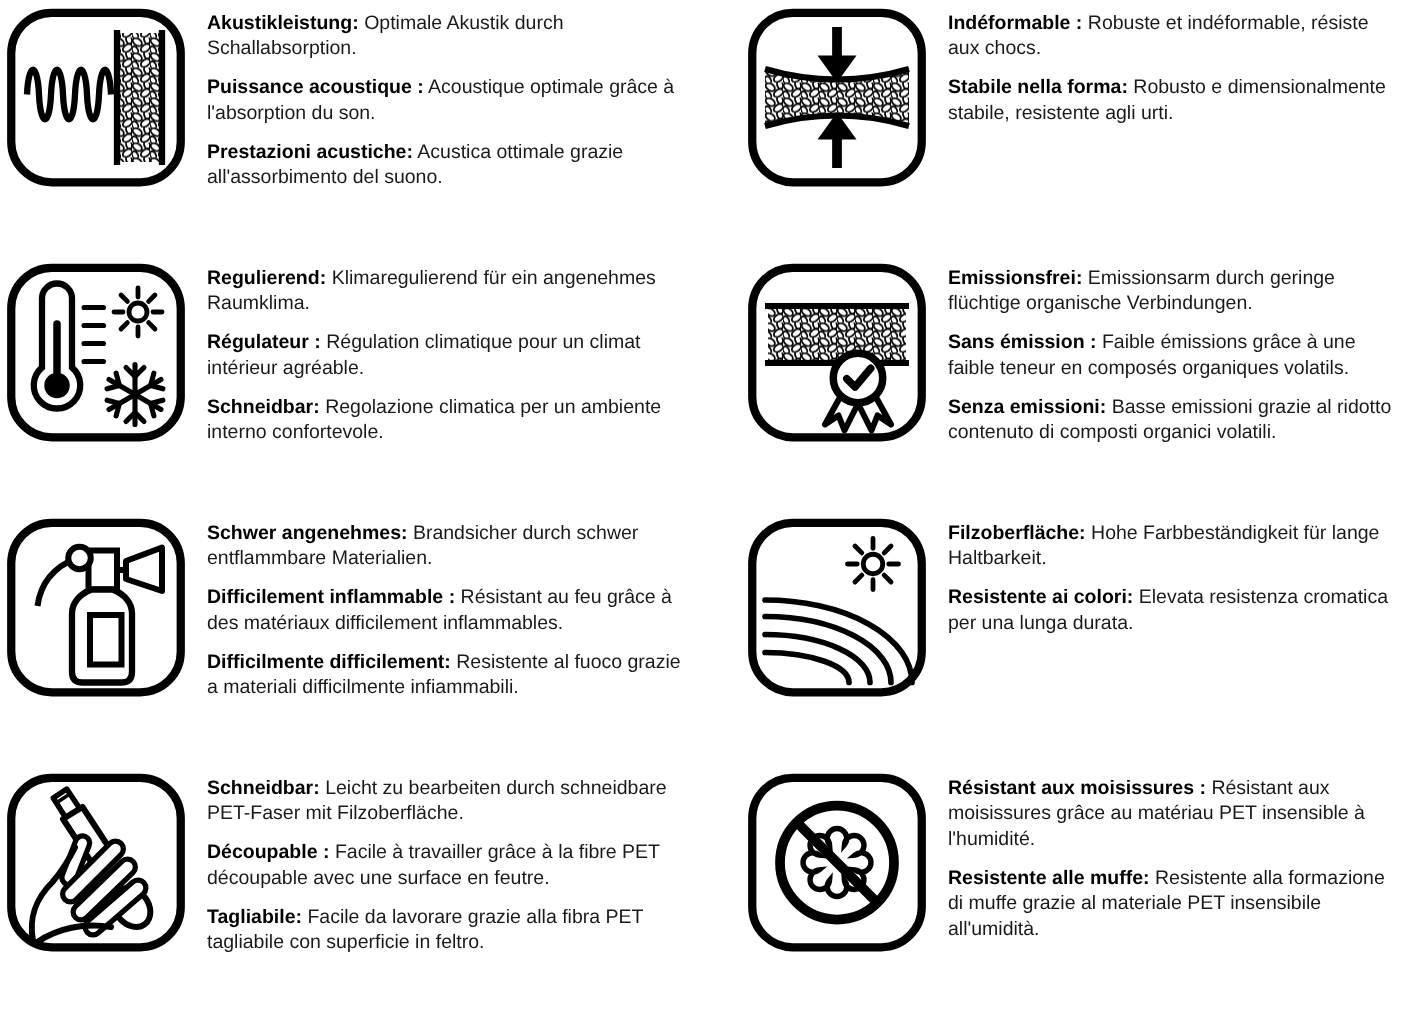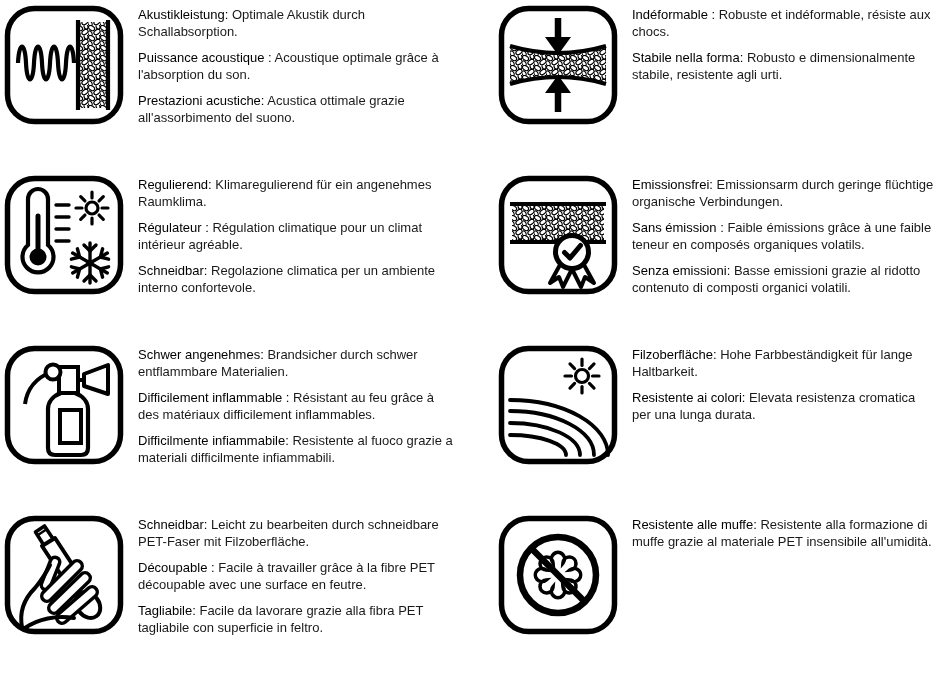--- a/index.html
+++ b/index.html
@@ -33,21 +33,21 @@
     margin-left: 14px;
     max-width: 318px;
     padding-top: 1px;
   }
   .cell:nth-child(even) .texts { max-width: 310px; }
   p.line {
     margin: 0 0 9px 0;
     font-size: 13px;
     line-height: 17px;
   }
-  p.line strong { color: #000; font-weight: 400; }
+  p.line strong { color: #000; font-weight: 700; }
 </style>
 </head>
 <body>
 
 <div class="grid">
 
   <section class="cell">
     <div class="iconbox">
       <svg viewBox="0 0 120 120" fill="none">
         <defs>
@@ -189,21 +189,21 @@
         <polygon points="80,29 104,20 104,49 80,41" fill="#fff" stroke="#000" stroke-width="4" stroke-linejoin="round"></polygon>
         <rect x="55" y="22" width="19" height="26" fill="#fff" stroke="#000" stroke-width="4"></rect>
         <circle cx="49" cy="27" r="7.5" fill="#fff" stroke="#000" stroke-width="4"></circle>
         <path d="M57 48 C49 51, 44 57, 44 64 L44 103 Q44 110 51 110 L77 110 Q84 110 84 103 L84 64 C84 57, 79 51, 71 48 Z" fill="#fff" stroke="#000" stroke-width="4.2" stroke-linejoin="round"></path>
         <rect x="56" y="65" width="21" height="33" stroke="#000" stroke-width="4"></rect>
       </svg>
     </div>
     <div class="texts">
       <p class="line"><strong>Schwer angenehmes:</strong> <span>Brandsicher durch schwer entflammbare Materialien.</span></p>
       <p class="line"><strong>Difficilement inflammable :</strong> <span>Résistant au feu grâce à des matériaux difficilement inflammables.</span></p>
-      <p class="line"><strong>Difficilmente infiammabile:</strong> <span>Resistente al fuoco grazie a materiali difficilmente infiammabili.</span></p>
+      <p class="line"><strong>Difficilmente difficilement:</strong> <span>Resistente al fuoco grazie a materiali difficilmente infiammabili.</span></p>
     </div>
   </section>
 
   <section class="cell">
     <div class="iconbox">
       <svg viewBox="0 0 120 120" fill="none">
         <rect x="3.5" y="3.5" width="113" height="113" rx="27" stroke="#000" stroke-width="5.5"></rect>
         <g transform="translate(84,31)" stroke="#000" stroke-width="3.2" stroke-linecap="round">
           <circle r="6.5" fill="none"></circle>
           <g id="rayB">
@@ -266,17 +266,18 @@
   <section class="cell">
     <div class="iconbox">
       <svg viewBox="0 0 120 120" fill="none">
         <rect x="3.5" y="3.5" width="113" height="113" rx="27" stroke="#000" stroke-width="5.5"></rect>
         <circle cx="60" cy="60" r="38" stroke="#000" stroke-width="6.5"></circle>
         <path d="M72 55 A6.5 6.5 0 1 1 72 65 A6.5 6.5 0 1 1 65 72 A6.5 6.5 0 1 1 55 72 A6.5 6.5 0 1 1 48 65 A6.5 6.5 0 1 1 48 55 A6.5 6.5 0 1 1 55 48 A6.5 6.5 0 1 1 65 48 A6.5 6.5 0 1 1 72 55 Z" stroke="#000" stroke-width="3.6"></path>
         <line x1="33" y1="33" x2="87" y2="87" stroke="#000" stroke-width="6.5"></line>
       </svg>
     </div>
     <div class="texts">
+      <p class="line"><strong>Résistant aux moisissures :</strong> <span>Résistant aux moisissures grâce au matériau PET insensible à l'humidité.</span></p>
       <p class="line"><strong>Resistente alle muffe:</strong> <span>Resistente alla formazione di muffe grazie al materiale PET insensibile all'umidità.</span></p>
     </div>
   </section>
 
 </div>
 
 </body></html>

